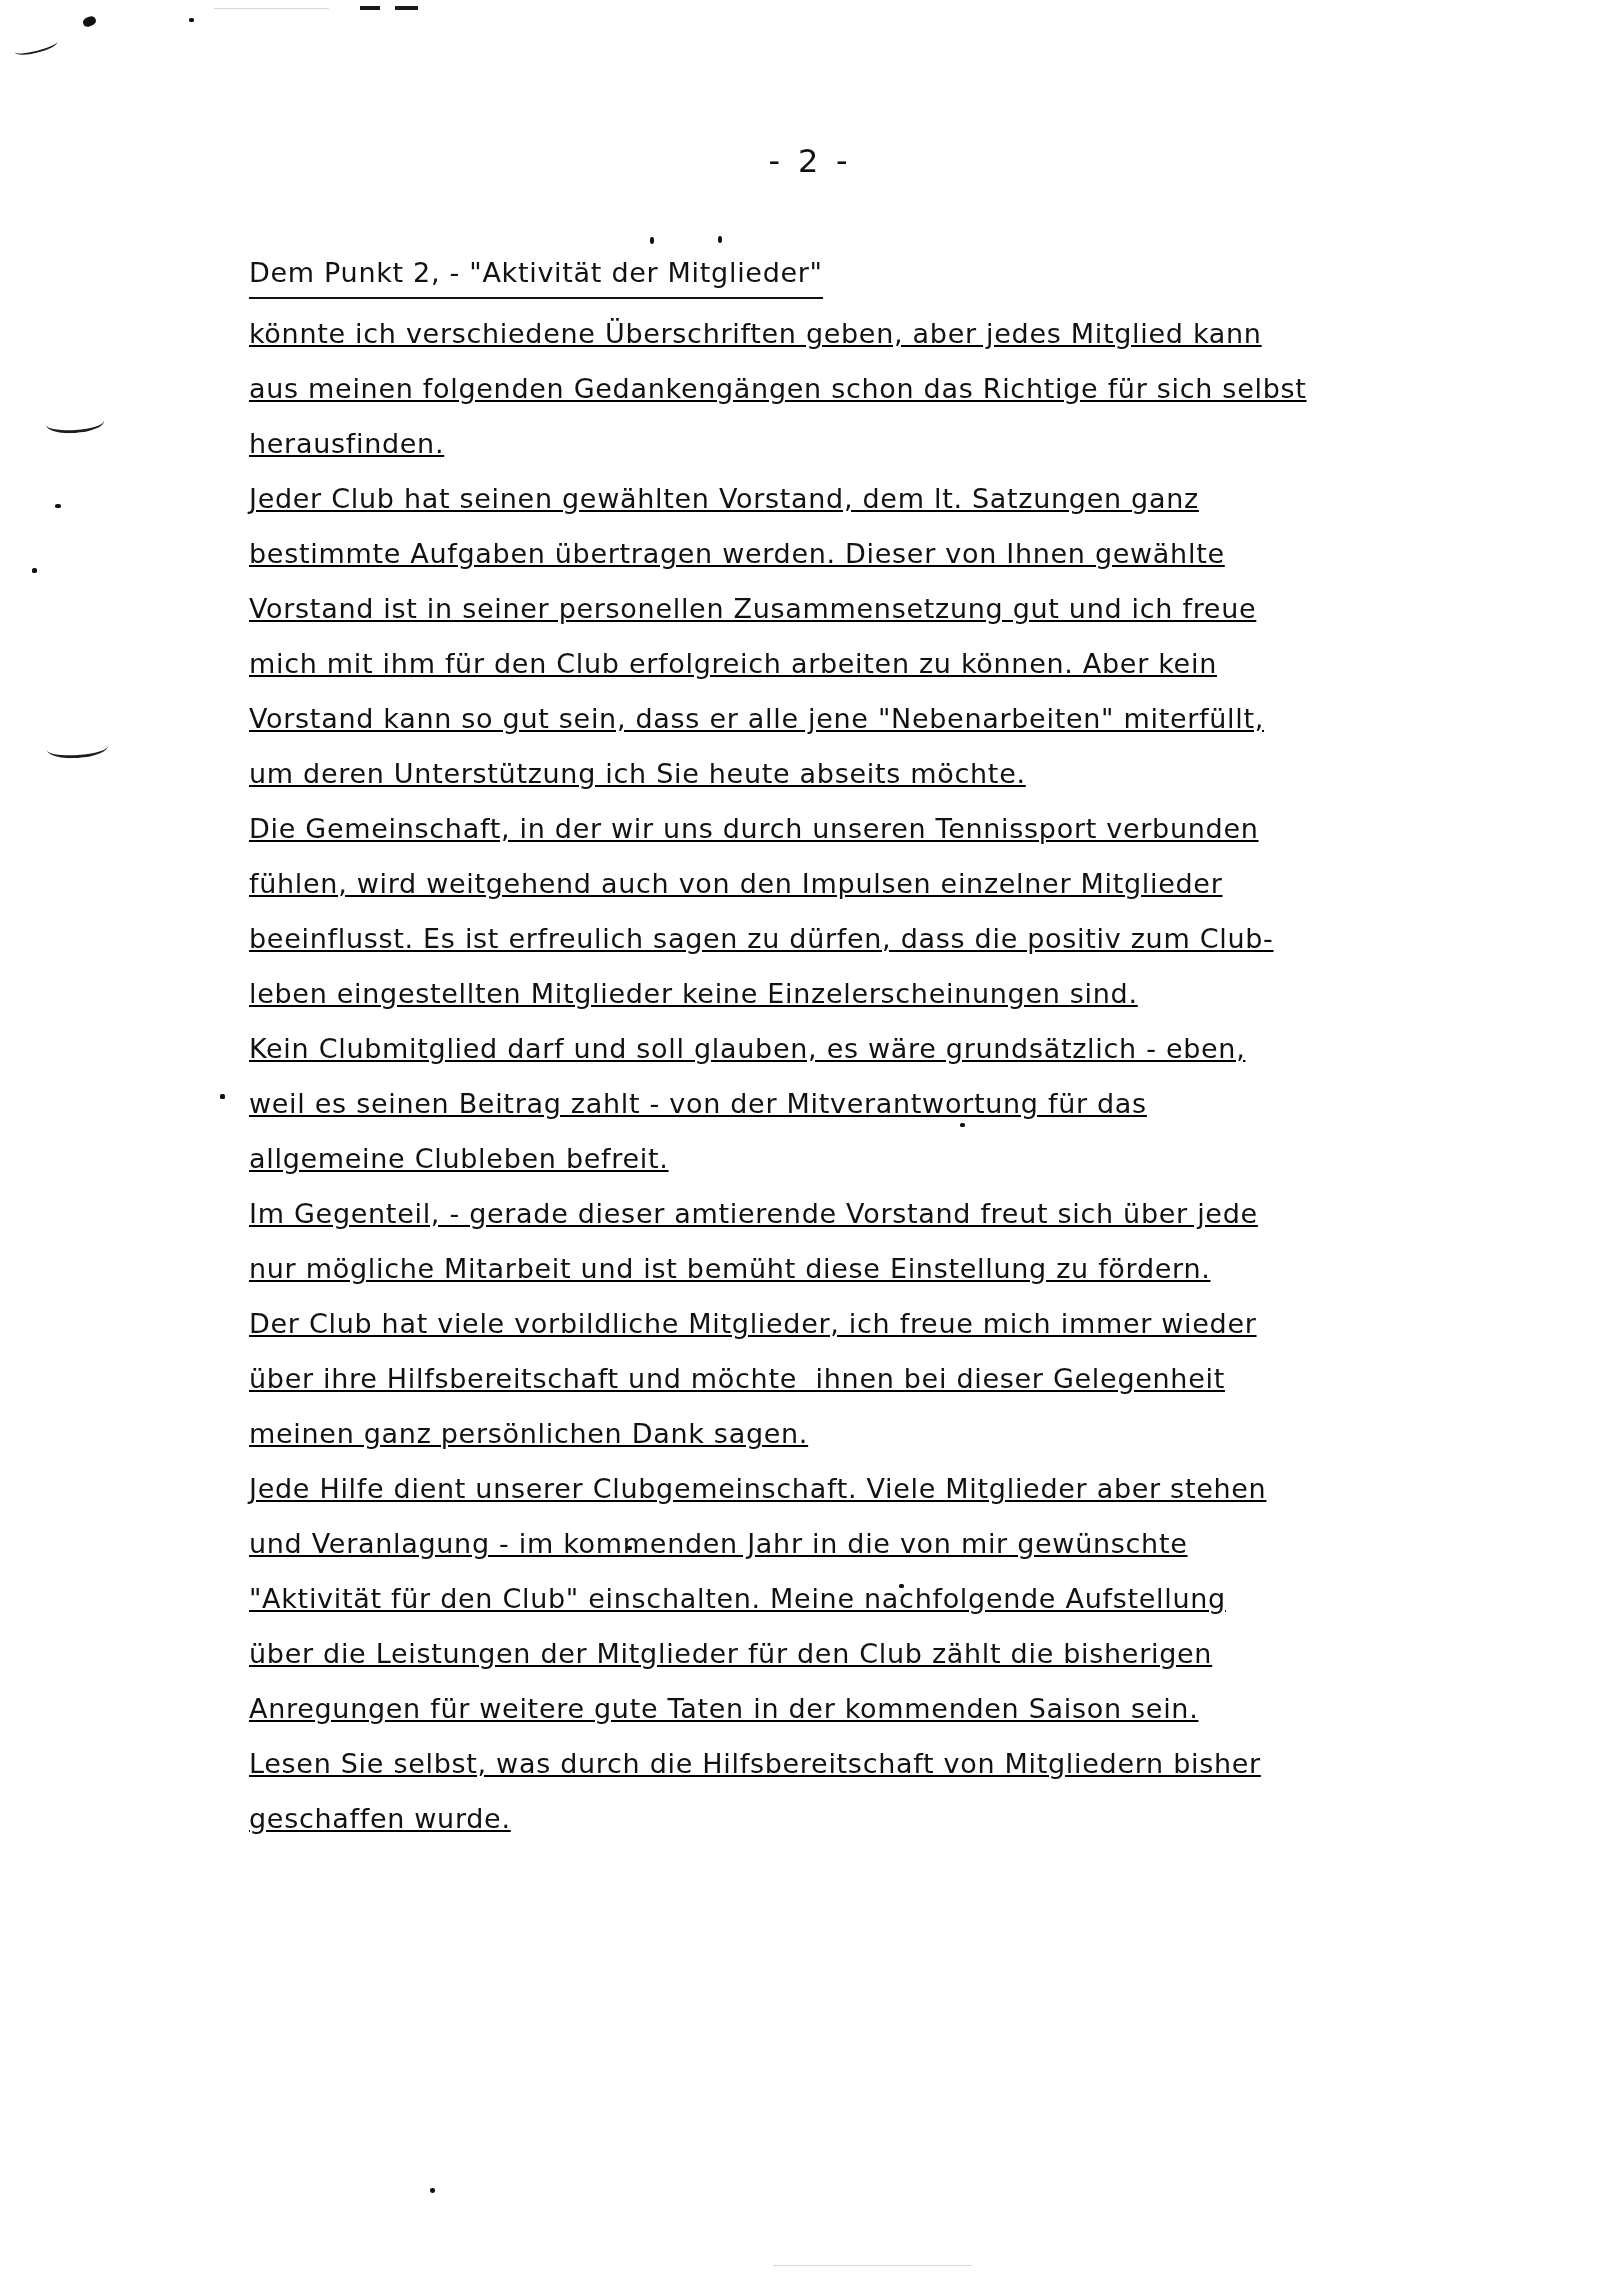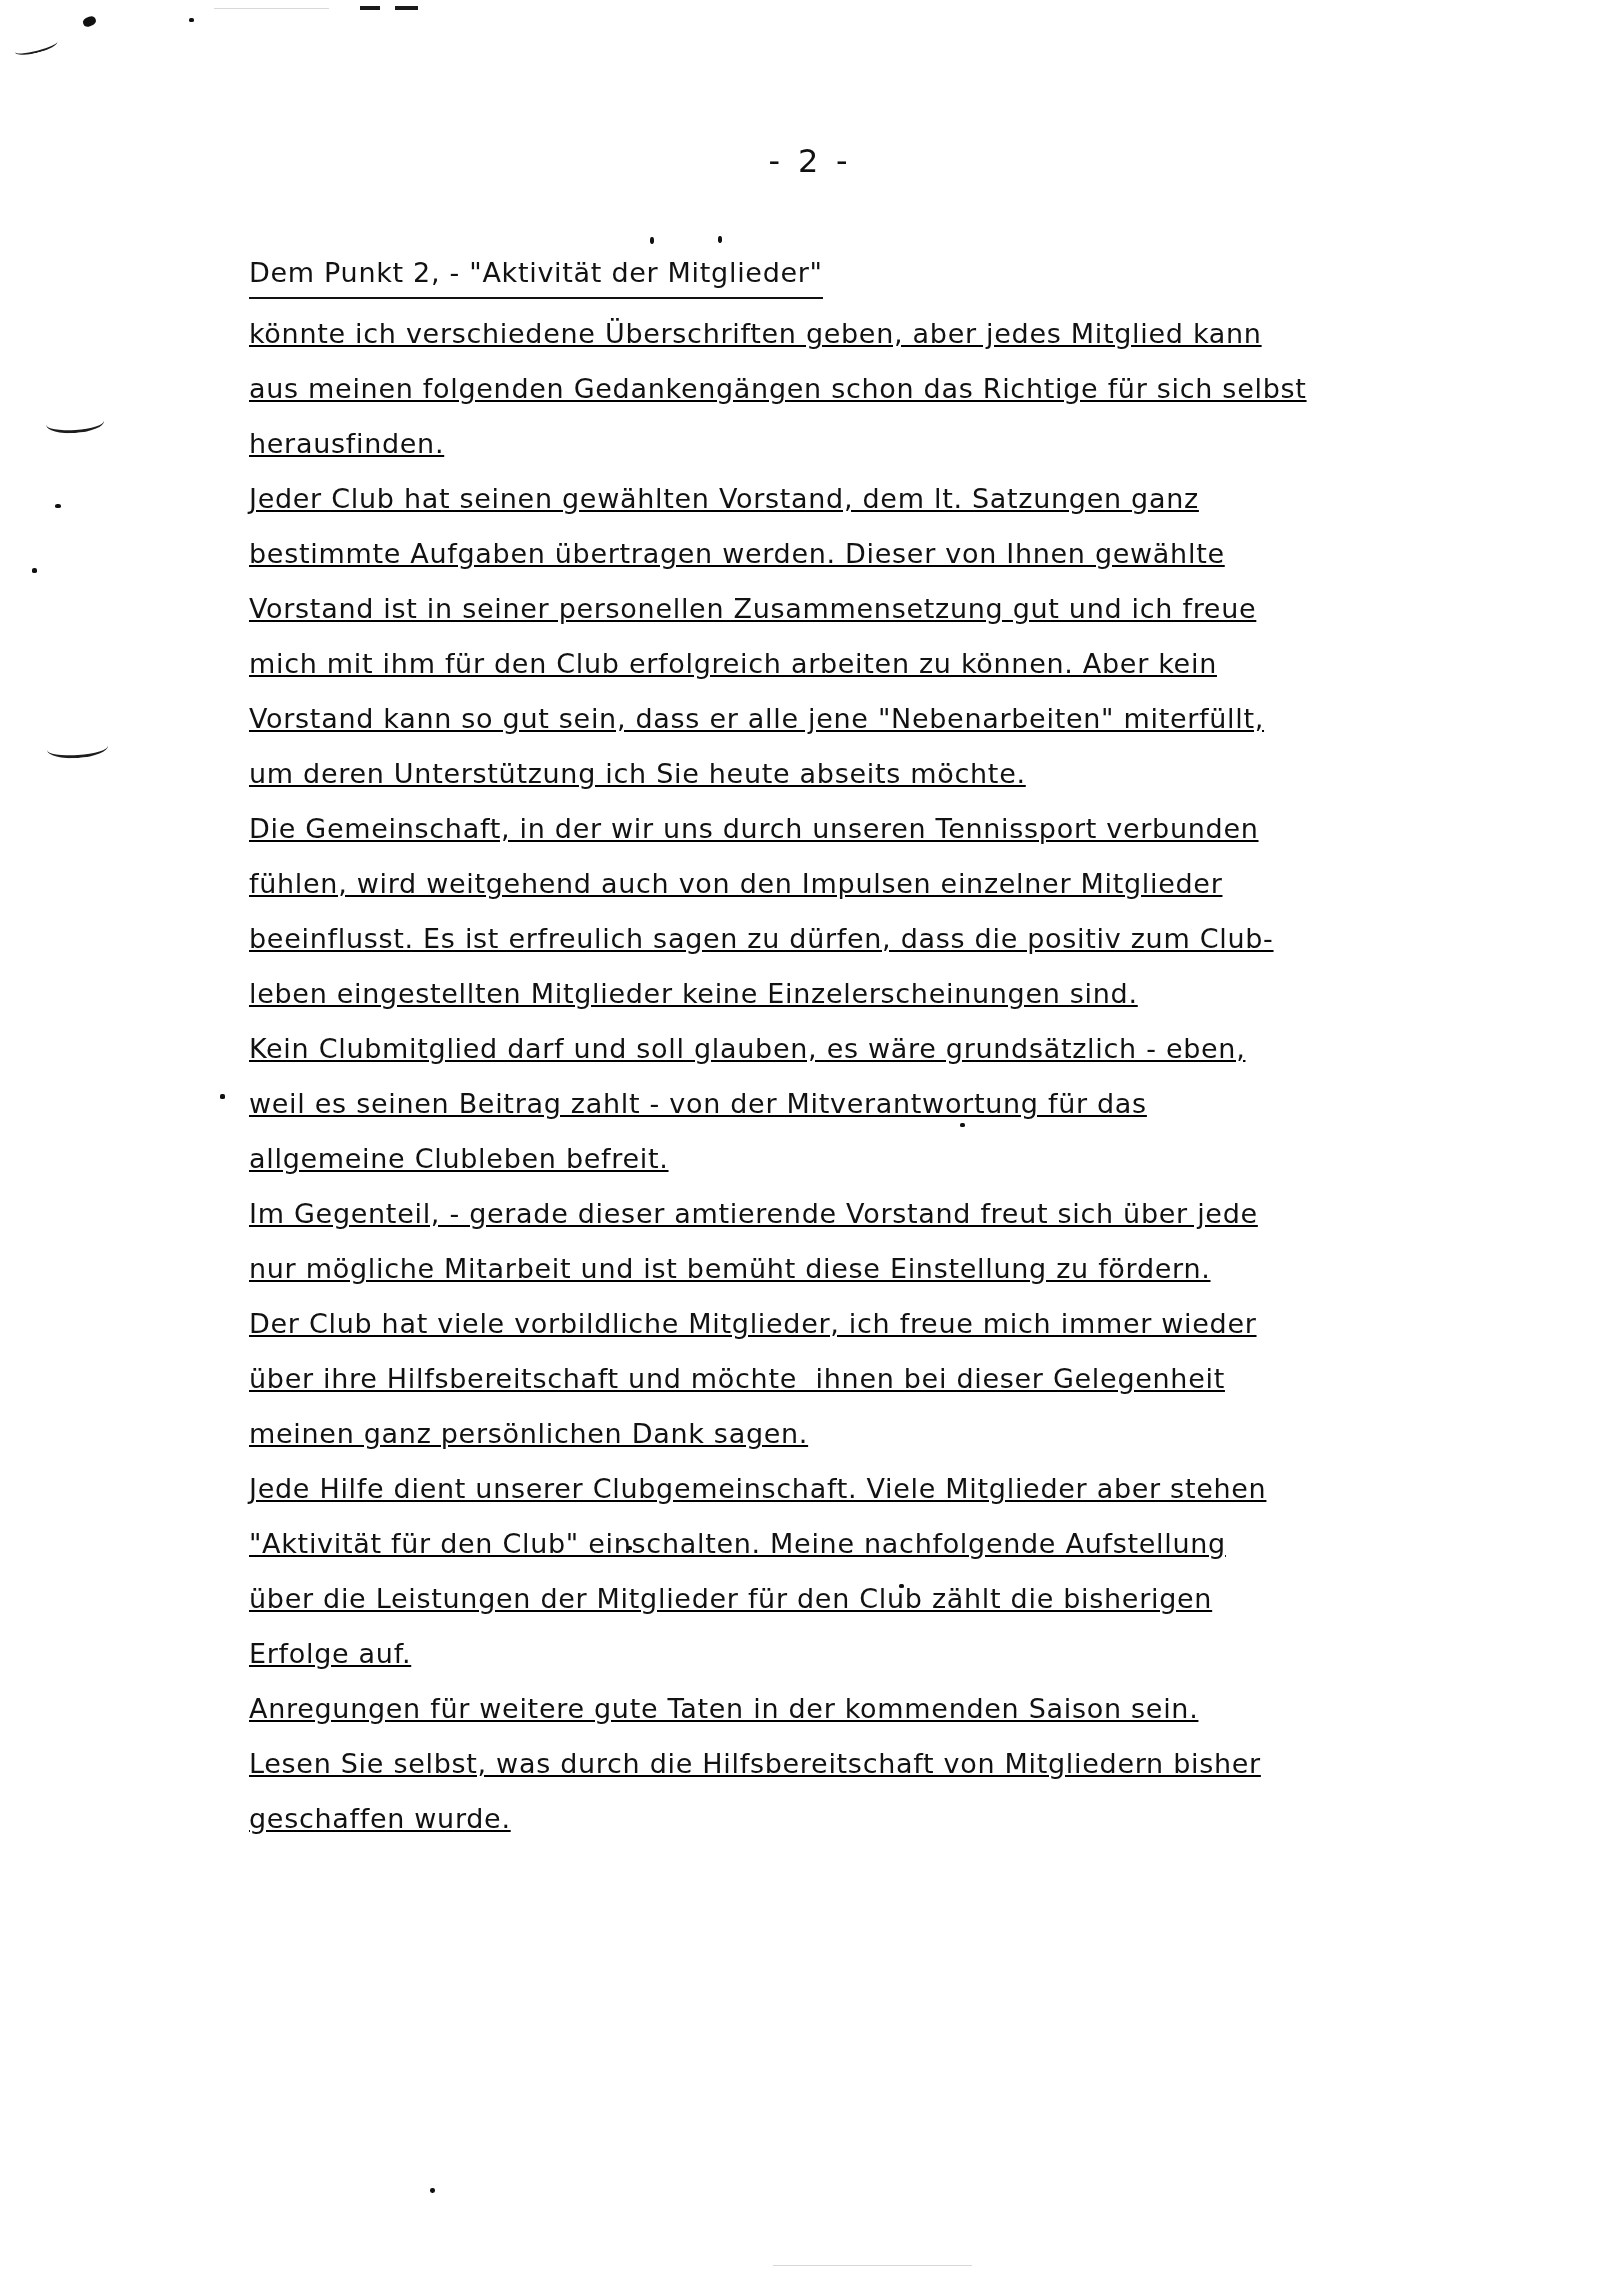--- a/index.html
+++ b/index.html
@@ -158,23 +158,23 @@
     </div>
 
     <div class="para">
       <div class="tline">Der Club hat viele vorbildliche Mitglieder, ich freue mich immer wieder</div>
       <div class="tline">über ihre Hilfsbereitschaft und möchte  ihnen bei dieser Gelegenheit</div>
       <div class="tline">meinen ganz persönlichen Dank sagen.</div>
     </div>
 
     <div class="para">
       <div class="tline">Jede Hilfe dient unserer Clubgemeinschaft. Viele Mitglieder aber stehen</div>
+      <div class="tline">und Veranlagung - im kommenden Jahr in die von mir gewünschte</div>
       <div class="tline">"Aktivität für den Club" einschalten. Meine nachfolgende Aufstellung</div>
       <div class="tline">über die Leistungen der Mitglieder für den Club zählt die bisherigen</div>
-      <div class="tline">Erfolge auf.</div>
     </div>
 
     <div class="para">
       <div class="tline">Anregungen für weitere gute Taten in der kommenden Saison sein.</div>
     </div>
 
     <div class="para">
       <div class="tline">Lesen Sie selbst, was durch die Hilfsbereitschaft von Mitgliedern bisher</div>
       <div class="tline">geschaffen wurde.</div>
     </div>

